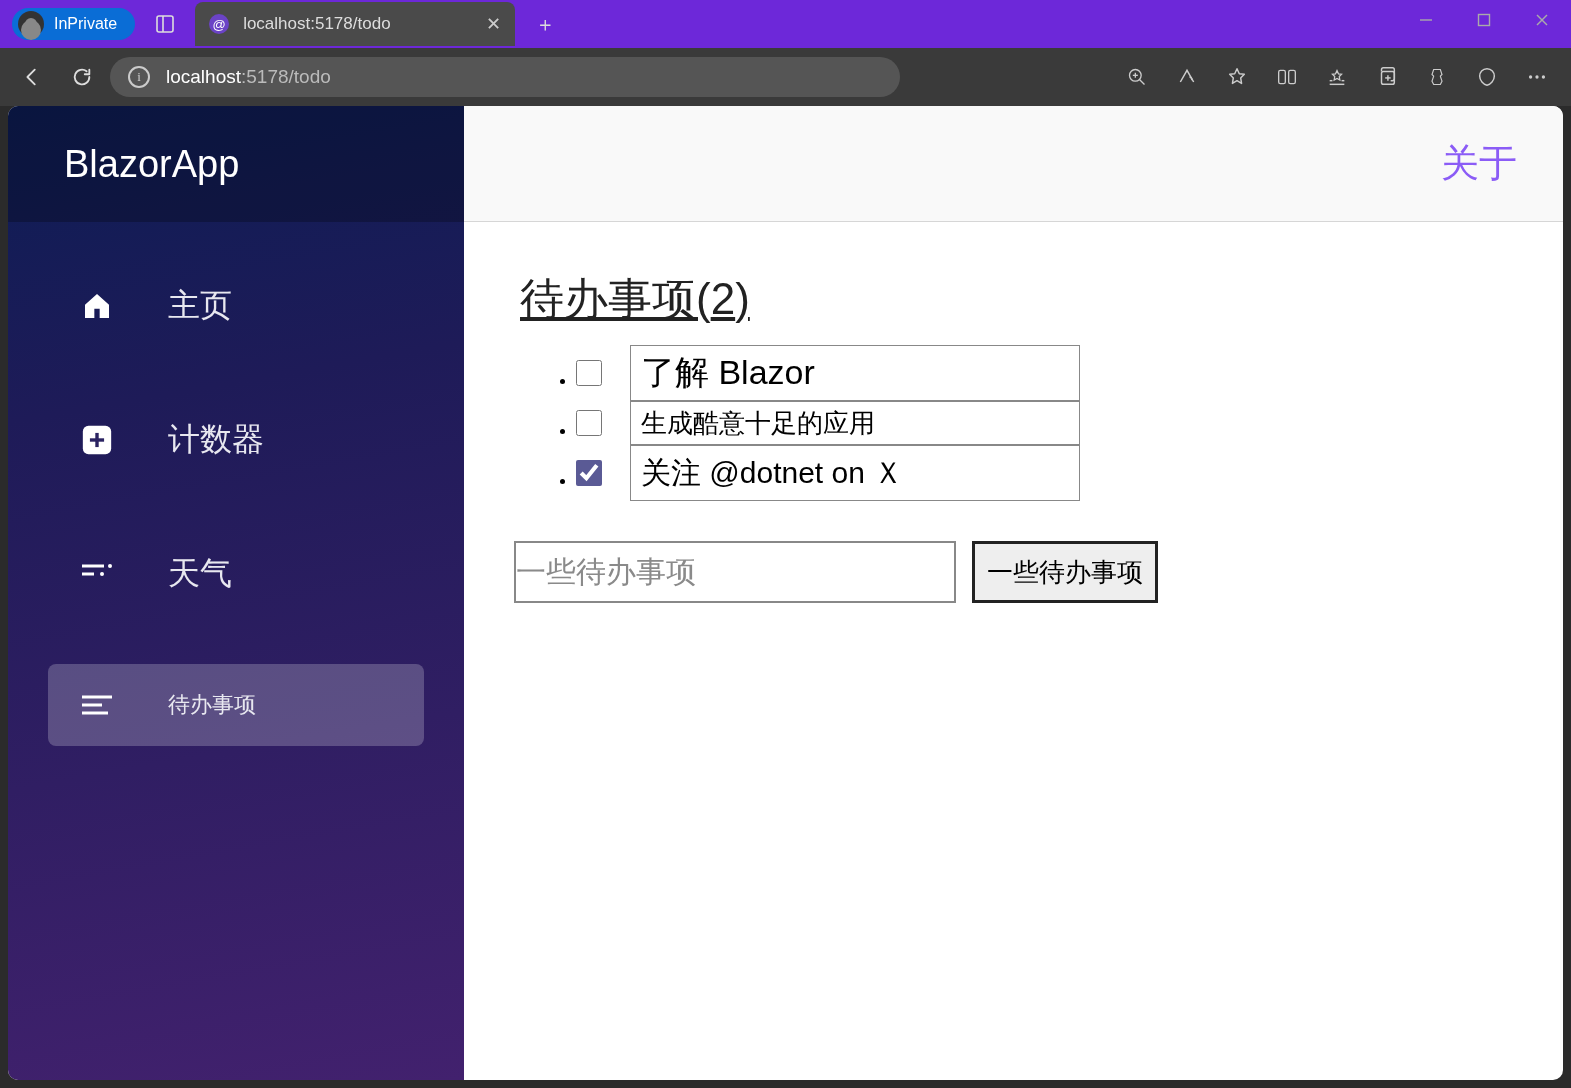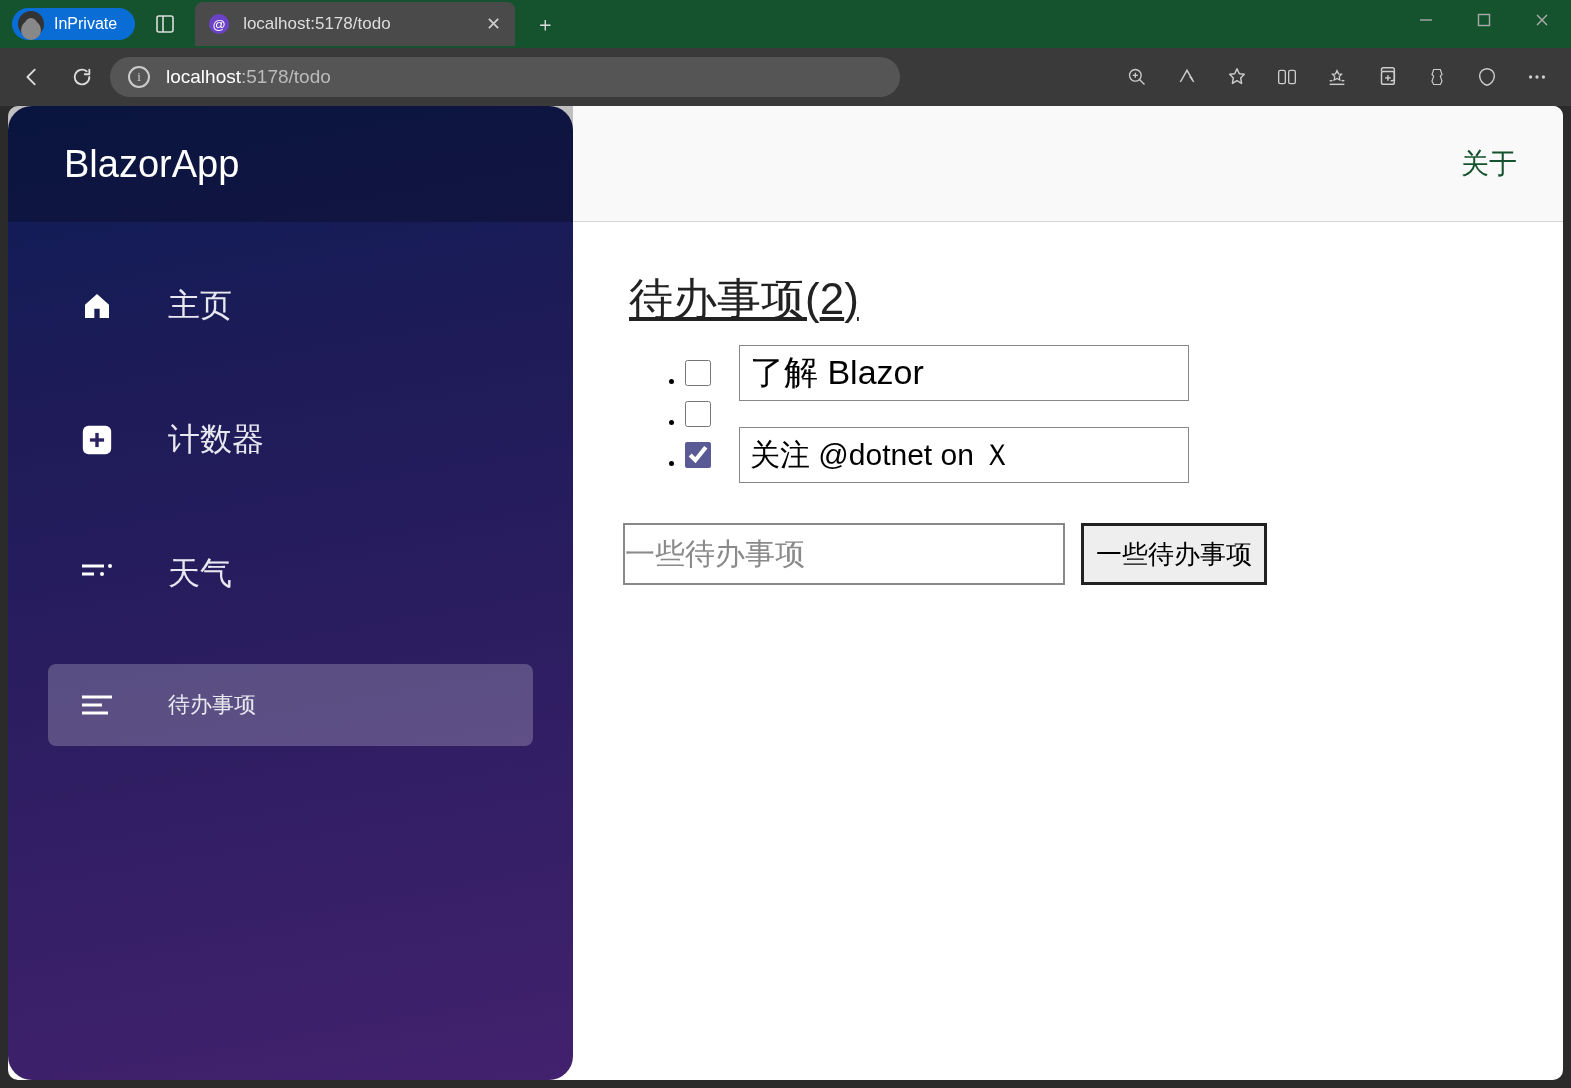--- a/index.html
+++ b/index.html
@@ -13,21 +13,21 @@
 
   
   .browser-chrome {
     background: #3a3a3a;
     width: 100%;
   }
   .titlebar {
     height: 48px;
     display: flex;
     align-items: center;
-    background: #14532d;
+    background: #6d28d9;
     position: relative;
   }
   .inprivate-badge {
     display: flex;
     align-items: center;
     gap: 10px;
     background: #0a6dd6;
     color: #fff;
     height: 32px;
     padding: 0 18px 0 6px;
@@ -142,26 +142,25 @@
     margin: 0 8px 8px 8px;
     height: 974px;
     background: #fff;
     border-radius: 10px;
     overflow: hidden;
     display: flex;
   }
 
   
   .sidebar {
-    width: 565px;
+    width: 456px;
     height: 100%;
     background: linear-gradient(170deg, #0d1d55 0%, #1e1b58 30%, #42216e 100%);
     color: #fff;
     flex-shrink: 0;
-    border-radius: 24px;
   }
   .sidebar-header {
     height: 116px;
     display: flex;
     align-items: center;
     padding-left: 56px;
     font-size: 38px;
     background: rgba(0,0,0,0.25);
   }
   .nav-list {
@@ -198,22 +197,22 @@
   .topbar {
     height: 116px;
     border-bottom: 1px solid #d6d6d6;
     display: flex;
     align-items: center;
     justify-content: flex-end;
     padding-right: 46px;
     background: #f9f9f9;
   }
   .about-link {
-    color: #14532d;
-    font-size: 28px;
+    color: #8b5cf6;
+    font-size: 38px;
     text-decoration: none;
   }
   .content {
     padding: 48px 56px;
   }
   h1.page-title {
     font-size: 44px;
     font-weight: 400;
     color: #222;
     margin-bottom: 16px;
@@ -455,20 +454,21 @@
       <ul class="todo-list">
         <li>
           <div class="li-row big">
             <input type="checkbox" style="">
             <input type="text" value="了解 Blazor" style="">
           </div>
         </li>
         <li>
           <div class="li-row med">
             <input type="checkbox" style="">
+            <input type="text" value="生成酷意十足的应用" style="">
           </div>
         </li>
         <li>
           <div class="li-row big2">
             <input type="checkbox" checked="" style="">
             <input type="text" value="关注 @dotnet on Ｘ" style="">
           </div>
         </li>
       </ul>
 

